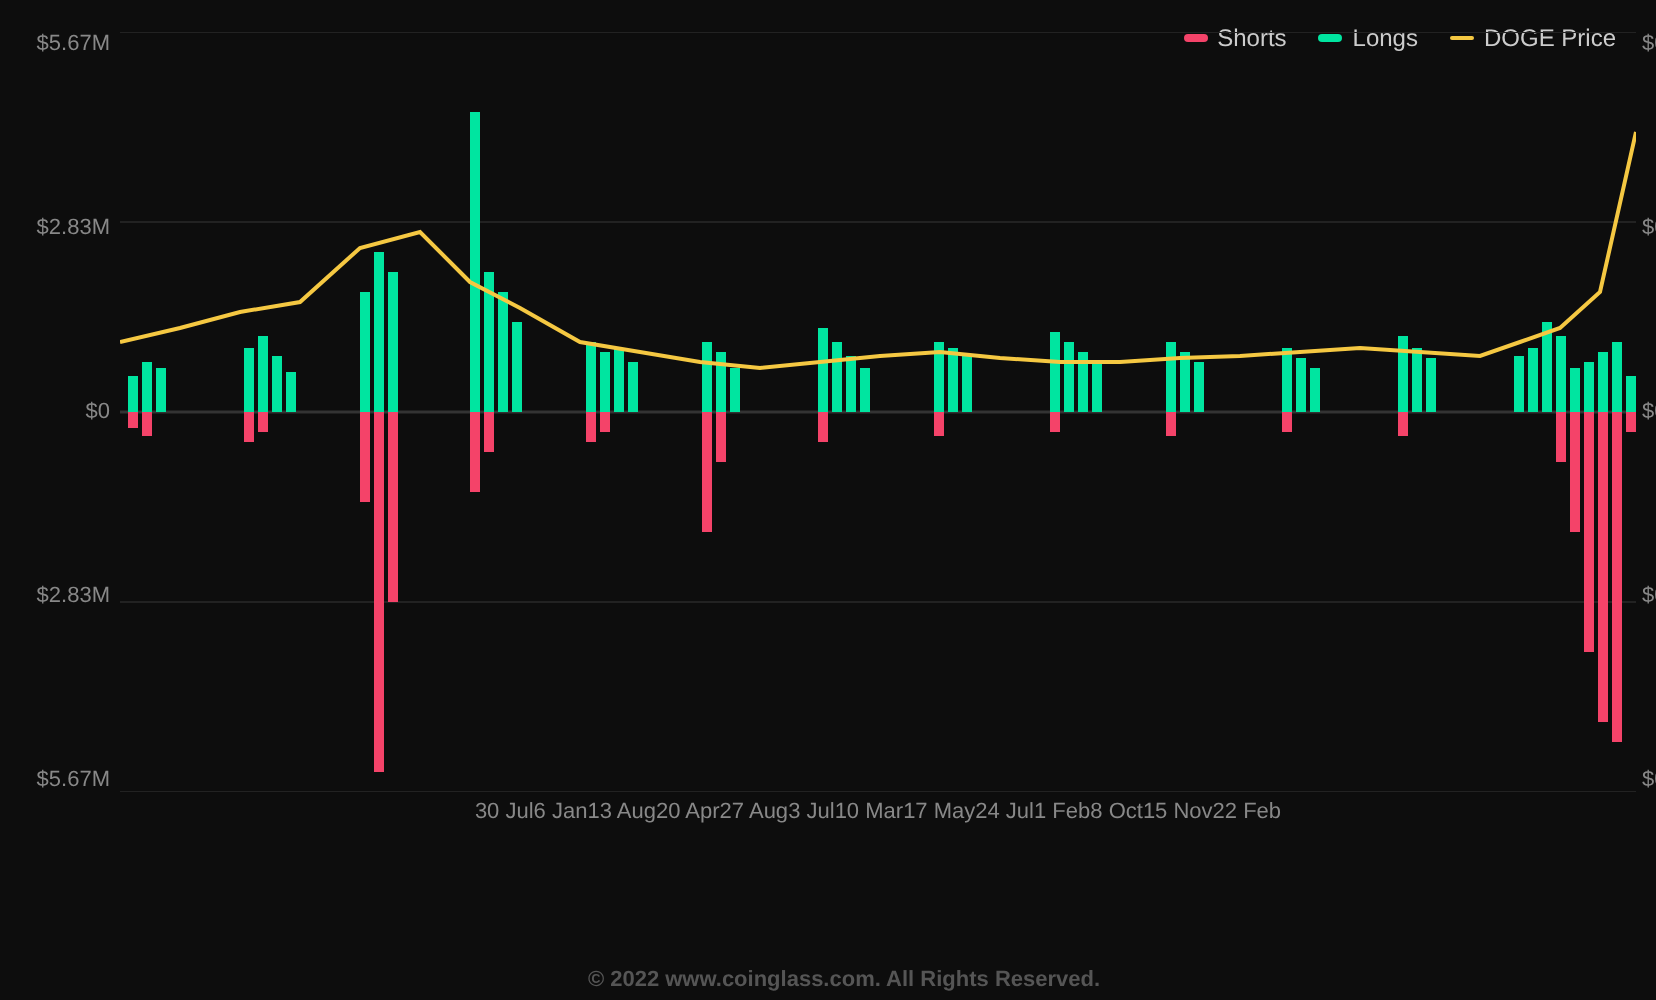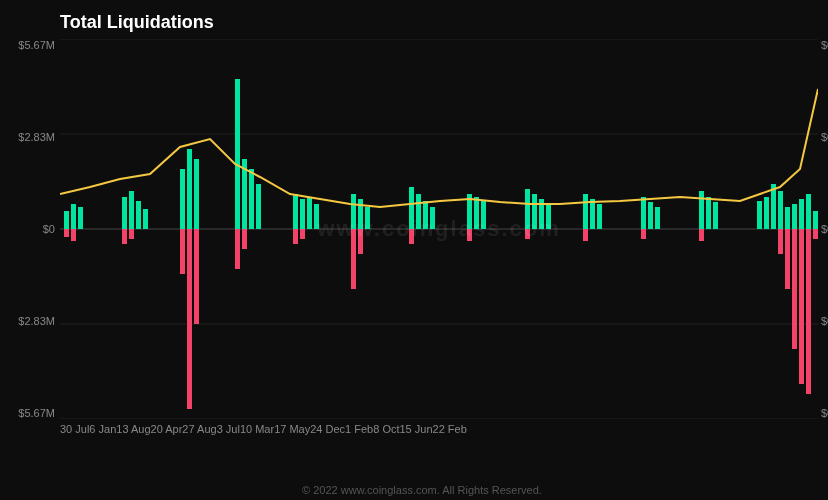--- a/index.html
+++ b/index.html
@@ -70,21 +70,21 @@
       display: flex;
       flex-direction: column;
       justify-content: space-between;
       font-size: 11px;
       color: #888;
       text-align: left;
       width: 42px;
     }
     .x-axis {
       display: flex;
-      justify-content: flex-start;
+      justify-content: center;
       font-size: 11px;
       color: #888;
       margin-top: 4px;
       padding: 0 0px;
     }
     .chart-svg {
       width: 100%;
       height: 100%;
       position: absolute;
       top: 0;
@@ -103,28 +103,42 @@
       letter-spacing: 2px;
     }
     .footer {
       position: absolute;
       bottom: 4px;
       left: 16px;
       right: 0;
       text-align: center;
       font-size: 11px;
       color: #555;
+      font-weight: bold;
     }
   </style>
 </head>
 <body>
 
 <div class="chart-container">
-  <div class="chart-title">Total Liquidations</div>
-
+
+  <div class="legend">
+    <div class="legend-item">
+      <div class="legend-dot" style="background:#f44369;"></div>
+      <span>Shorts</span>
+    </div>
+    <div class="legend-item">
+      <div class="legend-dot" style="background:#00e5a0;"></div>
+      <span>Longs</span>
+    </div>
+    <div class="legend-item">
+      <div class="legend-dot" style="background:#f5c842; height:2px;"></div>
+      <span>DOGE Price</span>
+    </div>
+  </div>
 
   <div class="chart-area">
     <div class="y-axis-left">
       <span>$5.67M</span>
       <span>$2.83M</span>
       <span>$0</span>
       <span>$2.83M</span>
       <span>$5.67M</span>
     </div>
     <div class="y-axis-right">
@@ -269,33 +283,32 @@
           620,158
           650,160
           680,162
           700,155
           720,148
           740,130
           758,50
         " fill="none" stroke="#f5c842" stroke-width="2"></polyline>
     </svg>
 
-    <div class="watermark">www.coinglass.com</div>
   </div>
 
   <div class="x-axis">
     <span>30 Jul</span>
     <span>6 Jan</span>
     <span>13 Aug</span>
     <span>20 Apr</span>
     <span>27 Aug</span>
     <span>3 Jul</span>
     <span>10 Mar</span>
     <span>17 May</span>
-    <span>24 Dec</span>
+    <span>24 Jul</span>
     <span>1 Feb</span>
     <span>8 Oct</span>
-    <span>15 Jun</span>
+    <span>15 Nov</span>
     <span>22 Feb</span>
   </div>
 
   <div class="footer">© 2022 www.coinglass.com. All Rights Reserved.</div>
 </div>
 
 </body></html>

